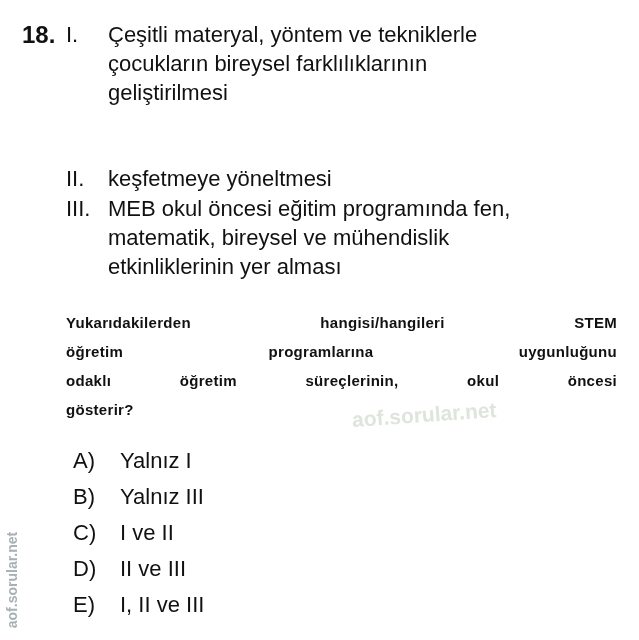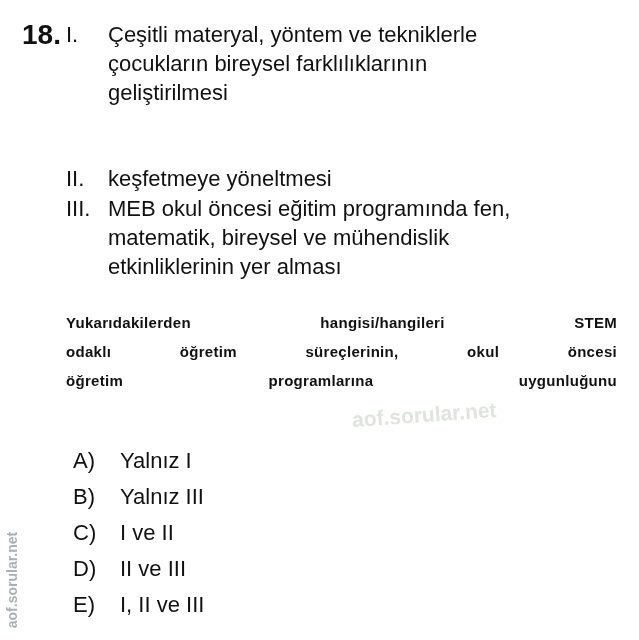--- a/index.html
+++ b/index.html
@@ -13,21 +13,21 @@
       position: relative;
       overflow: hidden;
       font-family: "Liberation Sans", sans-serif;
       color: #111111;
     }
     .qnum {
       position: absolute;
       left: 22px;
       top: 20px;
       font-weight: bold;
-      font-size: 28px;
+      font-size: 24px;
       line-height: 29px;
     }
     .item {
       position: absolute;
       left: 66px;
       width: 560px;
       font-size: 22px;
       line-height: 29px;
     }
     .item .roman {
@@ -137,22 +137,23 @@
   <span class="roman">III.</span>
   <span class="text">
     <span style="display:block">MEB okul öncesi eğitim programında fen,</span>
     <span style="display:block">matematik, bireysel ve mühendislik</span>
     <span style="display:block">etkinliklerinin yer alması</span>
   </span>
 </div>
 
 <div class="stem">
   <span class="line">Yukarıdakilerden hangisi/hangileri STEM</span>
+  <span class="line">öğretim programlarına uygunluğunu</span>
   <span class="line">odaklı öğretim süreçlerinin, okul öncesi</span>
-  <span class="line">öğretim programlarına uygunluğunu</span>
+  <span class="line last">gösterir?</span>
 </div>
 
 <div class="wm-center">aof.sorular.net</div>
 
 <div class="options">
   <div class="option">
     <span class="letter">A)</span>
     <span class="otext">Yalnız I</span>
   </div>
   <div class="option">

